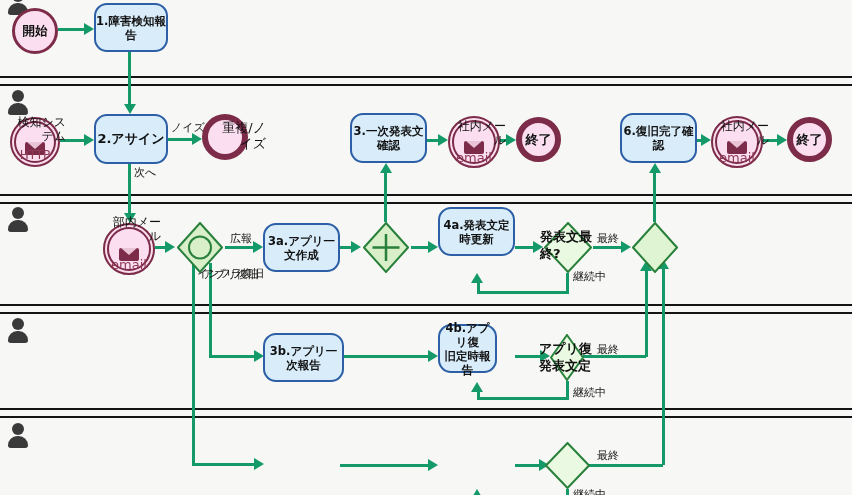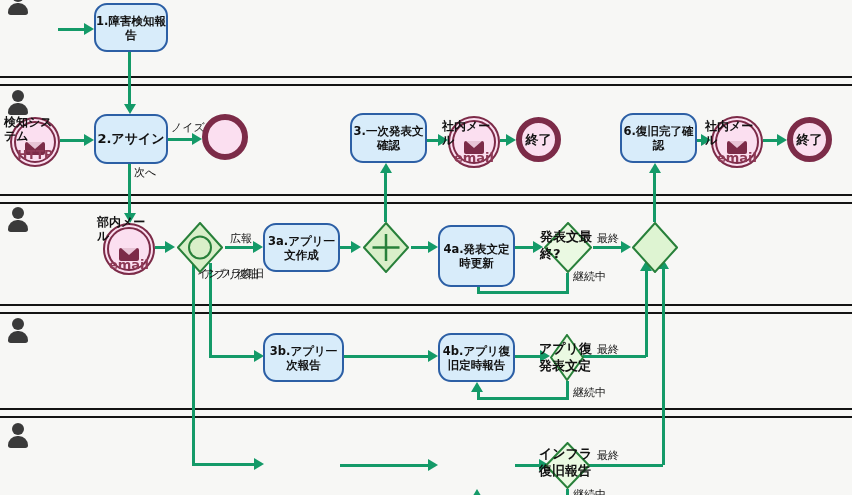--- a/index.html
+++ b/index.html
@@ -18,23 +18,23 @@
   .evt{position:absolute;border-radius:50%;background:var(--evt-fill,#fbdff0);box-sizing:border-box;
        display:flex;align-items:center;justify-content:center;}
   .evt.start{border:3px solid var(--evt-border,#7c2b48);font-weight:bold;font-size:12.5px;color:var(--ink,#111);}
   .evt.end{border:6px solid var(--evt-border,#7c2b48);font-weight:bold;font-size:13px;color:var(--ink,#111);}
   .evt.catch{border:2px solid var(--evt-border,#7c2b48);}
   .evt.catch::before{content:"";position:absolute;inset:2px;border:2px solid var(--evt-border,#7c2b48);border-radius:50%;}
   .mail-icon{width:20px;height:13px;background:var(--evt-border,#7c2b48);border-radius:2px;position:relative;}
   .mail-icon::before{content:"";position:absolute;left:2px;top:0;width:0;height:0;
         border-left:8px solid transparent;border-right:8px solid transparent;
         border-top:7px solid var(--evt-fill,#fbdff0);opacity:.85;}
-  .evt-label{position:absolute;text-align:left;font-weight:bold;font-size:12px;line-height:13.5px;
+  .evt-label{position:absolute;text-align:right;font-weight:normal;font-size:12px;line-height:13.5px;
              white-space:pre-line;color:var(--ink,#111);pointer-events:none;}
-  .evt-sub{position:absolute;text-align:center;font-weight:bold;font-size:12px;color:var(--sub,#8e3a56);}
+  .evt-sub{position:absolute;text-align:center;font-weight:normal;font-size:12px;color:var(--sub,#8e3a56);}
   .gw{position:absolute;}
   .gw-label{position:absolute;text-align:left;font-weight:bold;font-size:13px;line-height:17px;
             white-space:pre-line;color:var(--ink,#111);pointer-events:none;}
   .hl{position:absolute;height:3px;background:var(--flow,#149a68);}
   .vl{position:absolute;width:3px;background:var(--flow,#149a68);}
   .ah{position:absolute;width:0;height:0;}
   .ah-r{border-top:6px solid transparent;border-bottom:6px solid transparent;border-left:10px solid var(--flow,#149a68);}
   .ah-u{border-left:6px solid transparent;border-right:6px solid transparent;border-bottom:10px solid var(--flow,#149a68);}
   .ah-d{border-left:6px solid transparent;border-right:6px solid transparent;border-top:10px solid var(--flow,#149a68);}
   .elabel{position:absolute;font-size:11px;color:var(--ink,#111);white-space:nowrap;}
@@ -126,33 +126,38 @@
 
   <div class="hl" style="left:340px;top:464px;width:88px"></div>
   <div class="ah ah-r" style="left:428px;top:459px"></div>
   <div class="hl" style="left:515px;top:464px;width:25px"></div>
   <div class="ah ah-r" style="left:539px;top:459px"></div>
   <div class="hl" style="left:589px;top:464px;width:74px"></div>
 
   <div class="vl" style="left:566px;top:489px;height:6px"></div>
   <div class="ah ah-u" style="left:471px;top:489px"></div>
 
+  <div class="evt start" style="left:12px;top:8px;width:46px;height:46px">
+      <span>開始</span>
+    </div>
   <div class="task" style="left:94px;top:3px;width:74px;height:49px">1.障害検知報
 告</div>
 
   <div class="evt catch" style="left:10px;top:117px;width:50px;height:50px">
     <span class="mail-icon" style="margin-top:12px"></span>
   </div>
   <div class="evt-label" style="left:4px;top:116px;width:62px">検知シス
 テム</div>
   <div class="evt-sub" style="left:9px;top:148px;width:52px">HTTP</div>
 
   <div class="task" style="left:94px;top:114px;width:74px;height:50px;font-size:13px">2.アサイン</div>
 
   <div class="evt end" style="left:202px;top:114px;width:46px;height:46px"></div>
+  <div class="evt-label" style="left:186px;top:120px;width:80px;font-size:13px;line-height:16px">重複/ノ
+イズ</div>
 
   <div class="task" style="left:350px;top:113px;width:77px;height:50px">3.一次発表文
 確認</div>
 
   <div class="evt catch" style="left:448px;top:116px;width:52px;height:52px">
     <span class="mail-icon" style="margin-top:10px"></span>
   </div>
   <div class="evt-label" style="left:442px;top:120px;width:64px">社内メー
 ル</div>
   <div class="evt-sub" style="left:445px;top:150px;width:58px;font-size:13px">email</div>
@@ -188,48 +193,46 @@
   </svg>
 
   <div class="task" style="left:263px;top:223px;width:77px;height:49px">3a.アプリ一
 文作成</div>
 
   <svg class="gw" style="left:363px;top:222px" width="46" height="51">
     <polygon points="23,1 45,25.5 23,50 1,25.5" style="fill:var(--gw-fill);stroke:var(--gw-stroke);stroke-width:2"></polygon>
     <path d="M23 12 V39 M9.5 25.5 H36.5" style="fill:none;stroke:var(--gw-stroke);stroke-width:2.5"></path>
   </svg>
 
-  <div class="task" style="left:438px;top:225px;width:77px;height:62px">4a.発表文定
+  <div class="task" style="left:438px;top:207px;width:77px;height:49px">4a.発表文定
 時更新</div>
 
   <svg class="gw" style="left:544px;top:222px" width="48" height="51">
     <polygon points="24,1 47,25.5 24,50 1,25.5" style="fill:var(--dec-fill);stroke:var(--gw-stroke);stroke-width:2"></polygon>
   </svg>
   <div class="gw-label" style="left:540px;top:228px;width:56px">発表文最
 終?</div>
 
   <svg class="gw" style="left:632px;top:222px" width="46" height="51">
     <polygon points="23,1 45,25.5 23,50 1,25.5" style="fill:var(--merge-fill);stroke:var(--gw-stroke);stroke-width:2"></polygon>
   </svg>
 
   <div class="task" style="left:263px;top:333px;width:81px;height:49px">3b.アプリ一
 次報告</div>
-  <div class="task" style="left:438px;top:333px;width:77px;height:49px">4b.アプリ復
+  <div class="task" style="left:438px;top:324px;width:59px;height:49px">4b.アプリ復
 旧定時報告</div>
   <svg class="gw" style="left:550px;top:334px" width="34" height="47">
     <polygon points="17,1 33,23.5 17,46 1,23.5" style="fill:var(--dec-fill);stroke:var(--gw-stroke);stroke-width:2"></polygon>
   </svg>
   <div class="gw-label" style="left:539px;top:340px;width:56px">アプリ復
 発表文定</div>
 
   <svg class="gw" style="left:545px;top:442px" width="45" height="47">
     <polygon points="22.5,1 44,23.5 22.5,46 1,23.5" style="fill:var(--dec-fill);stroke:var(--gw-stroke);stroke-width:2"></polygon>
   </svg>
-  <div class="gw-label" style="left:539px;top:445px;width:56px">インフラ
-復旧報告</div>
 
   <div class="elabel" style="left:171px;top:120px">ノイズ</div>
   <div class="elabel" style="left:134px;top:165px">次へ</div>
   <div class="elabel" style="left:230px;top:231px">広報</div>
   <div class="elabel" style="left:197px;top:266px">インフラ復旧</div>
   <div class="elabel" style="left:203px;top:267px">アプリ復旧</div>
   <div class="elabel" style="left:597px;top:231px">最終</div>
   <div class="elabel" style="left:573px;top:269px">継続中</div>
   <div class="elabel" style="left:597px;top:342px">最終</div>
   <div class="elabel" style="left:573px;top:385px">継続中</div>

